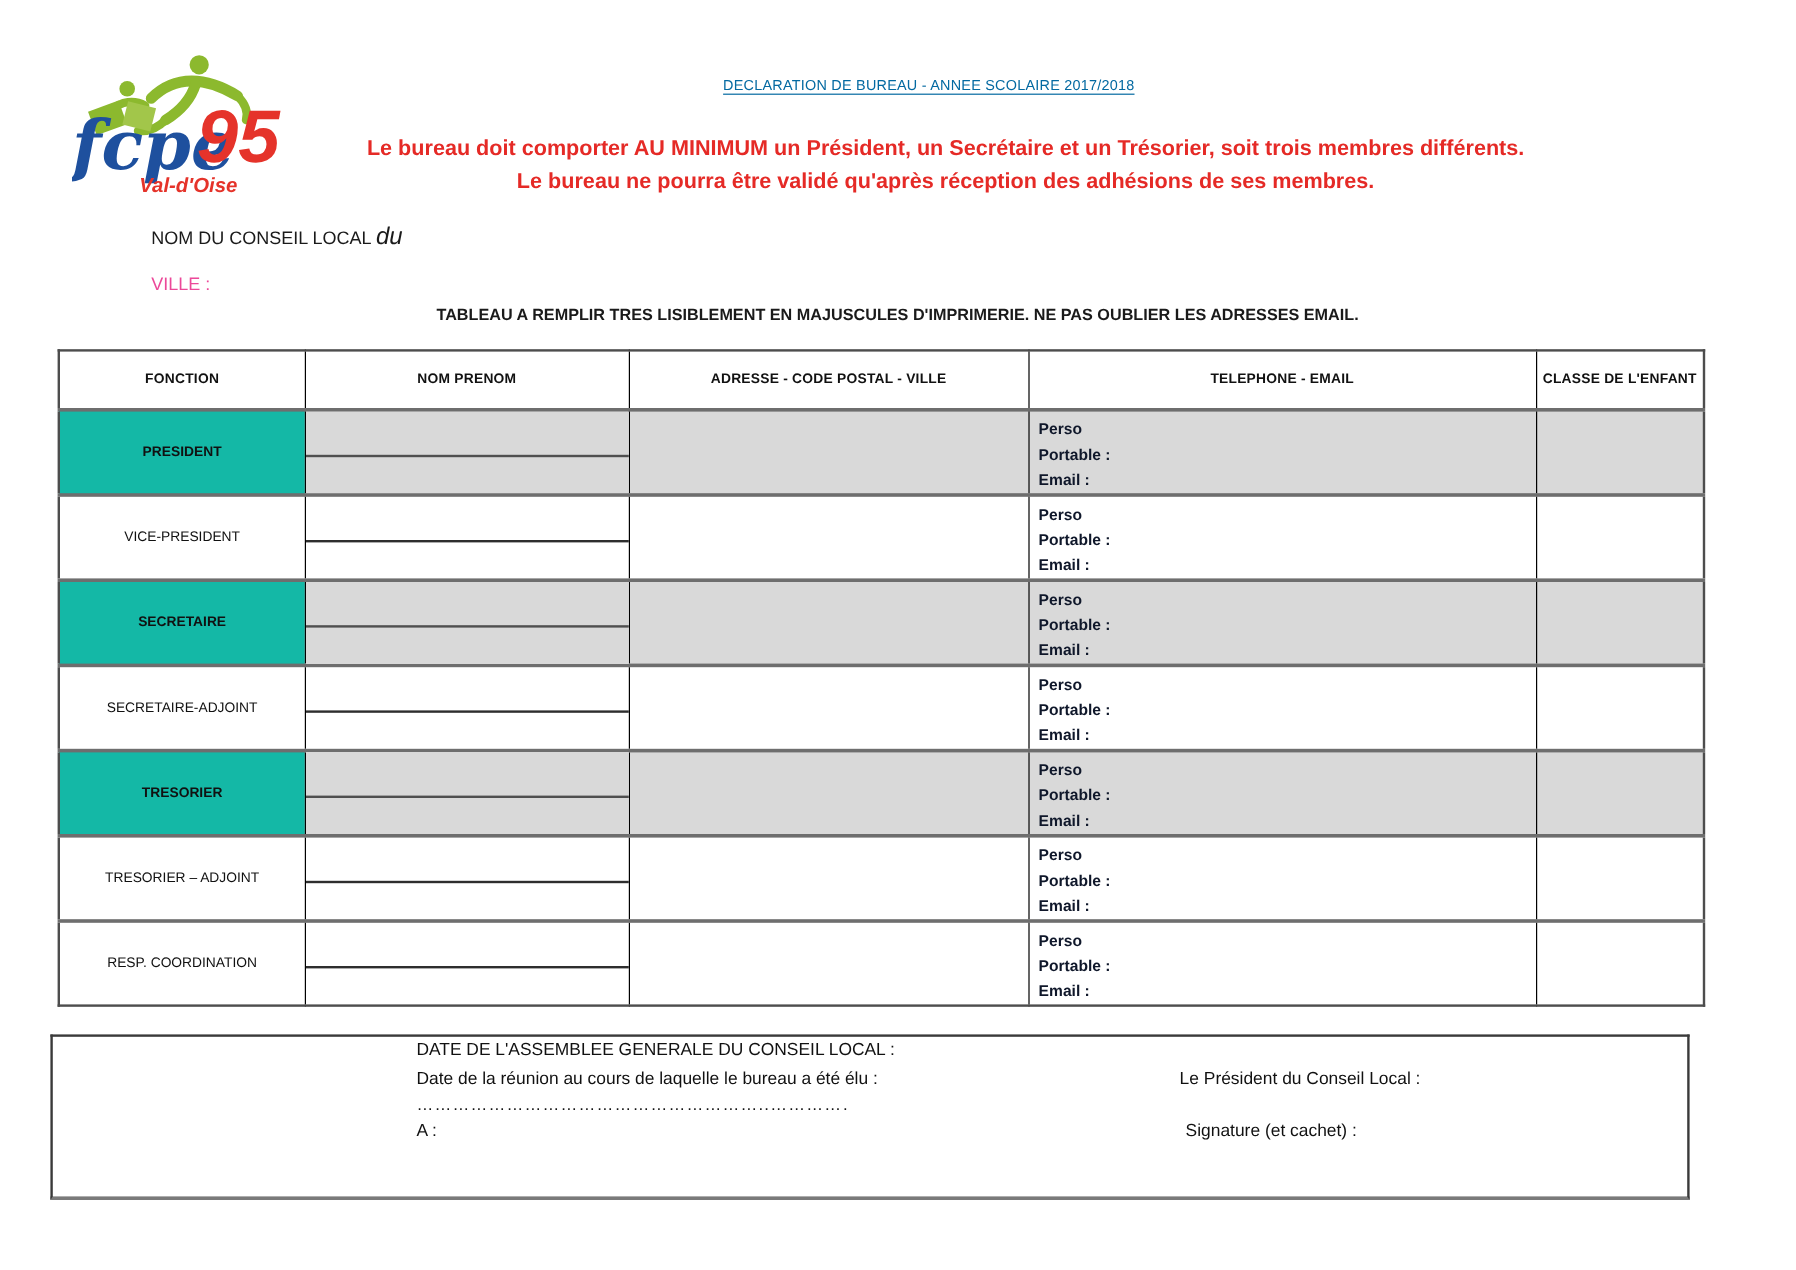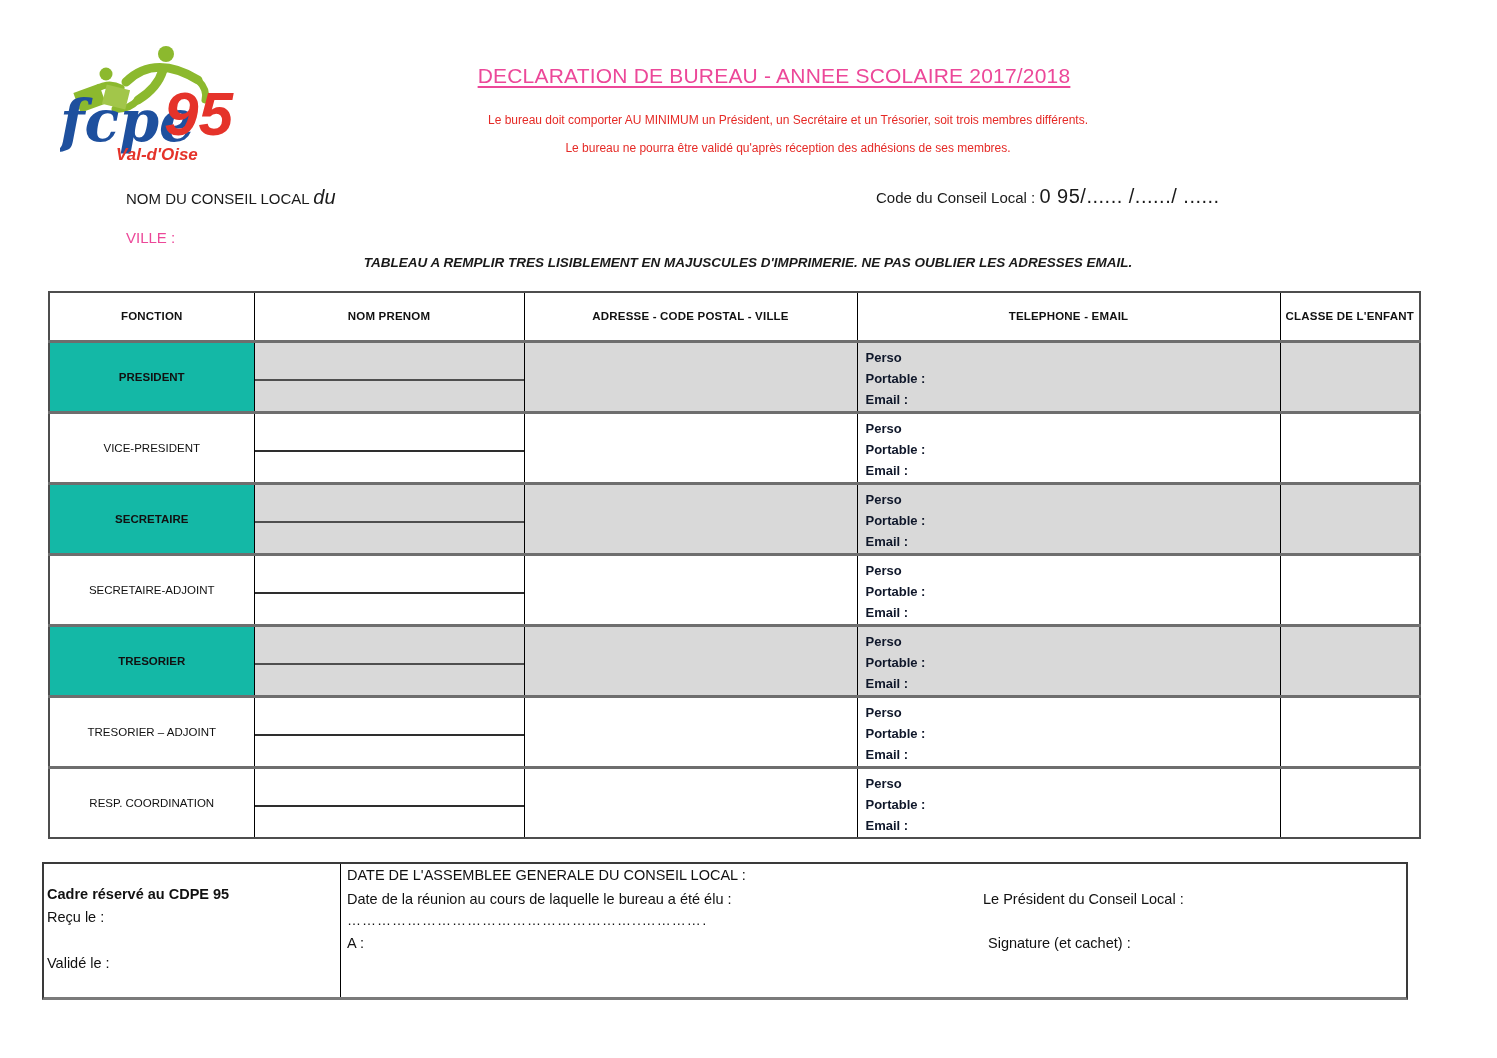--- a/index.html
+++ b/index.html
@@ -3,31 +3,31 @@
 <meta charset="utf-8">
 <style>
   * { box-sizing: border-box; }
   html, body { margin: 0; padding: 0; background: #fff; }
   body { font-family: "Liberation Sans", sans-serif; color: #111; }
   .page { position: relative; width: 1497px; height: 1058px; background: #fff; overflow: hidden; }
   .abs { position: absolute; }
 
   
   .logo-wrap { left: 60px; top: 38px; width: 185px; height: 128px; }
-  .doc-title { left: 374px; top: 64px; width: 800px; text-align: center; font-size: 21px; letter-spacing: .2px; color: #ec4899; }
+  .doc-title { left: 374px; top: 64px; width: 800px; text-align: center; font-size: 12px; letter-spacing: .2px; color: #0369a1; }
   .doc-title span { text-decoration: underline; text-underline-offset: 3px; }
-  .warn { left: 228px; top: 113px; width: 1120px; text-align: center; font-size: 12px; font-weight: 400; color: #e52a26; }
+  .warn { left: 228px; top: 113px; width: 1120px; text-align: center; font-size: 18px; font-weight: 700; color: #e52a26; }
   .warn2 { top: 141px; }
 
   .conseil-line { left: 126px; top: 186px; font-size: 15px; color: #1a1a1a; }
   .conseil-line .big { font-size: 20px; font-style: italic; }
   .code-line { left: 876px; top: 185px; font-size: 15px; color: #1a1a1a; }
   .code-line .big { font-size: 20px; letter-spacing: .5px; }
   .ville-line { left: 126px; top: 229px; font-size: 15px; color: #ec4899; }
-  .note-line { left: 248px; top: 255px; width: 1000px; text-align: center; font-size: 13.5px; font-weight: bold; font-style: italic; color: #1a1a1a; }
+  .note-line { left: 248px; top: 255px; width: 1000px; text-align: center; font-size: 13.5px; font-weight: bold; color: #1a1a1a; }
 
   
   table.main { position: absolute; left: 48px; top: 291px; width: 1371px; border-collapse: collapse; table-layout: fixed; }
   table.main { border: 2px solid #4d4d4d; }
   table.main th, table.main td { border-left: 1px solid #000; padding: 0; }
   table.main th:first-child, table.main td:first-child { border-left: none; }
   table.main thead tr { height: 49px; border-bottom: 3px solid #6e6e6e; }
   table.main tbody tr { height: 71px; border-top: 3px solid #6e6e6e; }
   table.main th { font-size: 11.5px; font-weight: bold; text-align: center; vertical-align: middle; letter-spacing: .2px; background: #fff; }
   td.fonction { font-size: 11.5px; text-align: center; vertical-align: middle; }
@@ -82,24 +82,20 @@
   <div class="abs doc-title">
     <span>DECLARATION DE BUREAU - ANNEE SCOLAIRE 2017/2018</span>
   </div>
   <div class="abs warn">Le bureau doit comporter AU MINIMUM un Président, un Secrétaire et un Trésorier, soit trois membres différents.</div>
   <div class="abs warn warn2">Le bureau ne pourra être validé qu'après réception des adhésions de ses membres.</div>
 
   <div class="abs conseil-line">
     <span>NOM DU CONSEIL LOCAL</span>
     <span class="big">du</span>
   </div>
-  <div class="abs code-line">
-    <span>Code du Conseil Local :</span>
-    <span class="big">0 95/...... /....../ ......</span>
-  </div>
   <div class="abs ville-line">VILLE :</div>
   <div class="abs note-line">TABLEAU A REMPLIR TRES LISIBLEMENT EN MAJUSCULES D'IMPRIMERIE. NE PAS OUBLIER LES ADRESSES EMAIL.</div>
 
   <table class="main">
     <colgroup>
       <col style="width:205px">
         <col style="width:270px">
         <col style="width:333px">
         <col style="width:423px">
         <col style="width:140px">
@@ -216,25 +212,20 @@
             <div>Portable :</div>
             <div>Email :</div>
           </div>
         </td>
         <td class="classe"></td>
       </tr>
     </tbody>
   </table>
 
   <div class="abs footer-box">
-    <div class="footer-left">
-      <div class="fl-title">Cadre réservé au CDPE 95</div>
-      <div class="fl-recu">Reçu le :</div>
-      <div class="fl-valide">Validé le :</div>
-    </div>
     <div class="footer-right">
       <div class="fr-l1">DATE DE L'ASSEMBLEE GENERALE DU CONSEIL LOCAL :</div>
       <div class="fr-l2">Date de la réunion au cours de laquelle le bureau a été élu :</div>
       <div class="fr-dots">…………………………………………………..………………………………………</div>
       <div class="fr-a">A :</div>
       <div class="fr-president">Le Président du Conseil Local :</div>
       <div class="fr-signature">Signature (et cachet) :</div>
     </div>
   </div>
 

